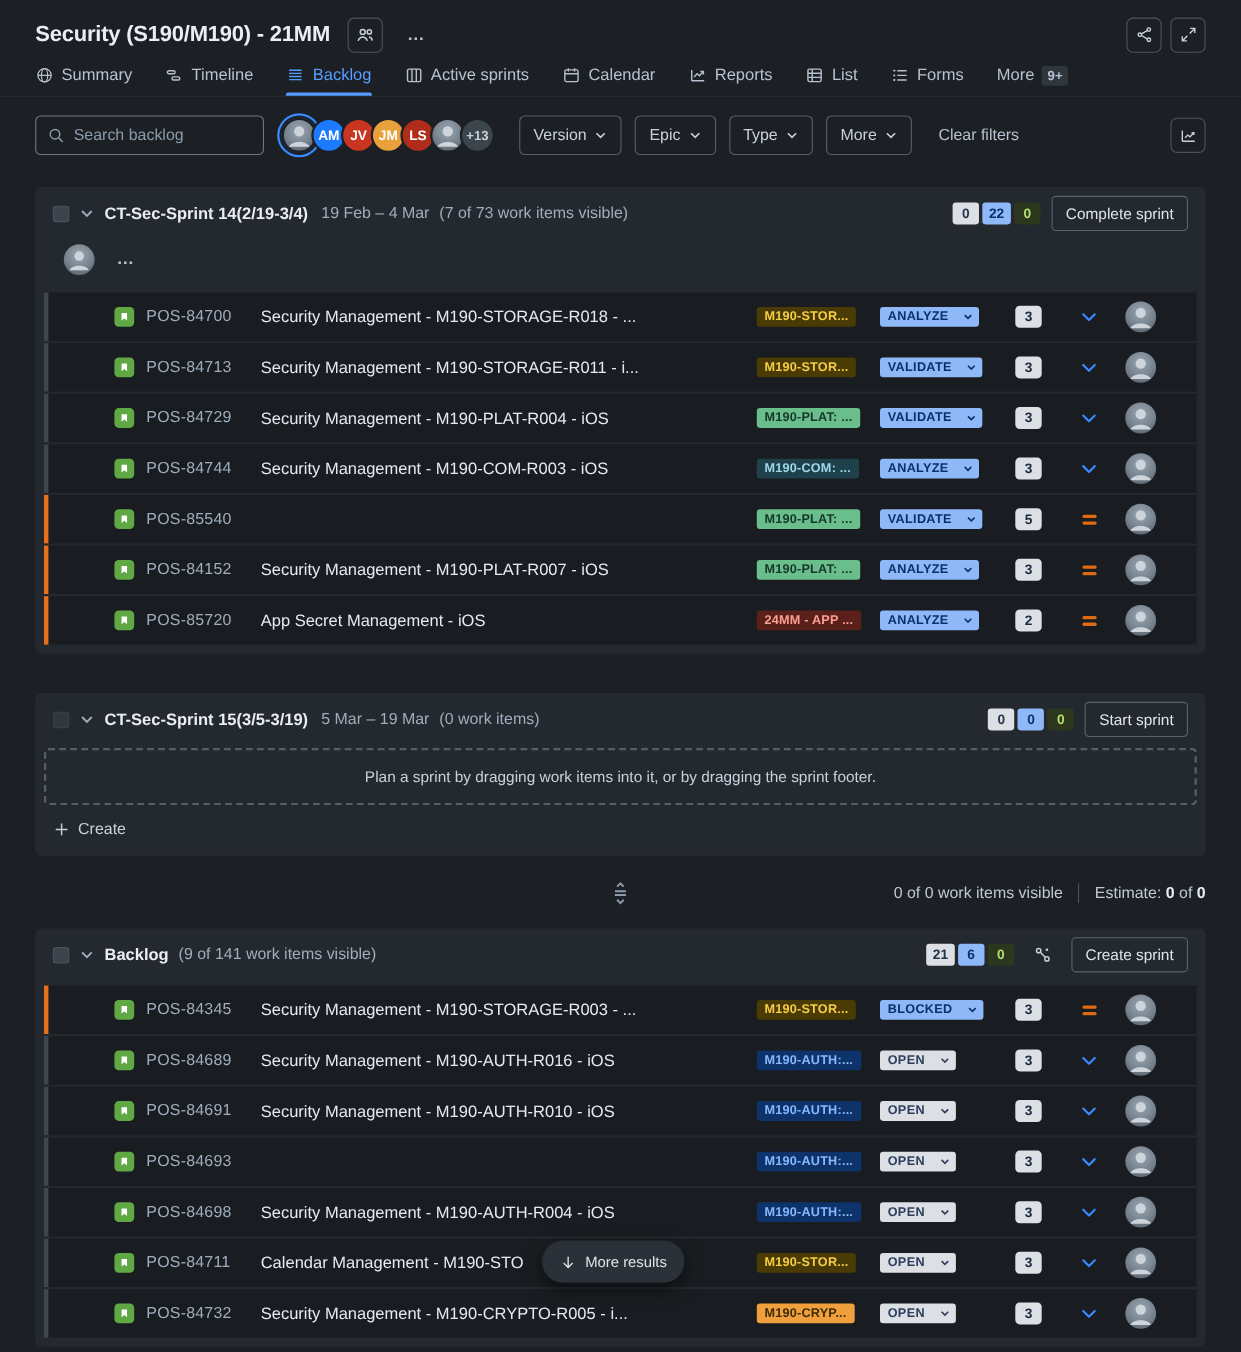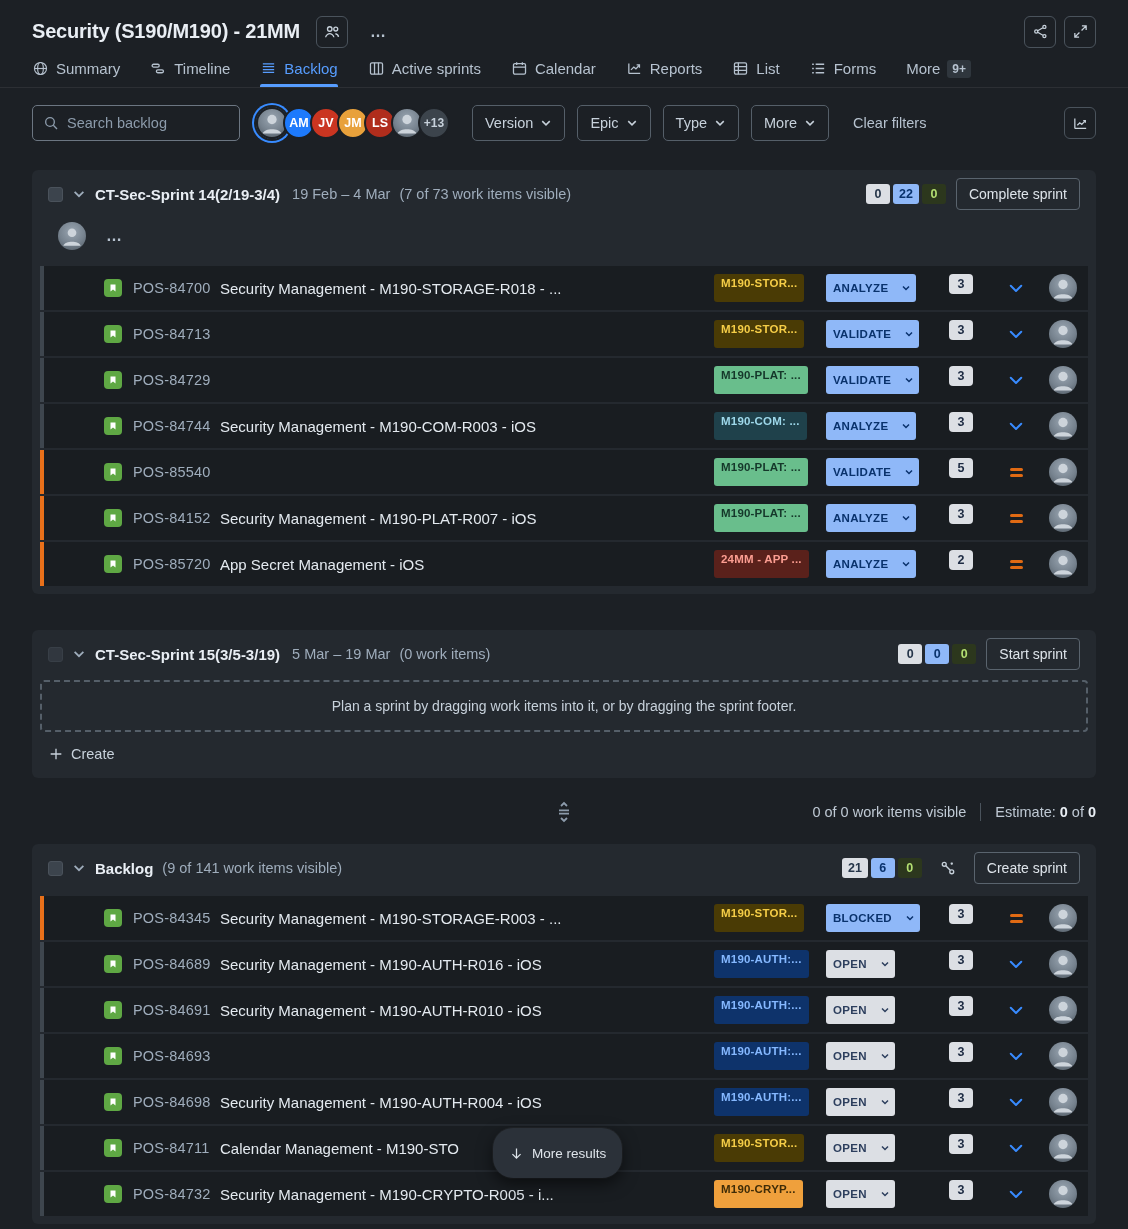--- a/index.html
+++ b/index.html
@@ -58,22 +58,22 @@
   .ghost-btn{ height:32px; padding:0 12px; border:1px solid #5A646E; border-radius:4px; background:transparent; color:#DEE4EA; font-size:14px; font-weight:500; cursor:pointer; white-space:nowrap; font-family:inherit; }
   .sprint-sub{ padding:4px 16px 12px 26px; display:flex; align-items:center; gap:14px; }
   
   .rows{ padding:4px 8px 8px; display:flex; flex-direction:column; gap:2px; }
   .issue-row{ height:44px; background:#191D21; display:flex; align-items:center; position:relative; cursor:pointer; }
   .accent{ position:absolute; left:0; top:0; bottom:0; width:4px; }
   .accent-gray{ background:#3E464E; }
   .accent-orange{ background:#E8701A; }
   .story-icon{ width:18px; height:18px; border-radius:4px; background:#5FA844; display:flex; align-items:center; justify-content:center; margin-left:64px; flex:none; }
   .issue-key{ color:#9FADBC; font-size:14.5px; margin-left:11px; width:86px; flex:none; letter-spacing:.2px; }
-  .issue-summary{ color:#E4EAF0; font-size:15px; margin-left:1px; white-space:nowrap; overflow:hidden; flex:1 1 auto; }
-  .row-right{ margin-left:auto; display:flex; flex:none; }
+  .issue-summary{ color:#E4EAF0; font-size:15px; margin-left:18px; white-space:nowrap; overflow:hidden; flex:1 1 auto; }
+  .row-right{ margin-left:auto; display:flex; align-items:center; flex:none; padding-right:26px; }
   .epic-col{ width:112px; display:flex; }
   .epic-tag{ font-size:11.5px; font-weight:700; padding:3px 7px; border-radius:3px; white-space:nowrap; overflow:hidden; max-width:108px; letter-spacing:.2px; }
   .epic-yellow{ background:#4A3B05; color:#F5CD47; }
   .epic-green{ background:#69BE8C; color:#15372A; }
   .epic-teal{ background:#1F414B; color:#9ED8EA; }
   .epic-red{ background:#5A211B; color:#FC9E92; }
   .epic-blue{ background:#0E336B; color:#85B8FF; }
   .epic-orange{ background:#EFA03C; color:#3F2C07; }
   .status-col{ width:102px; display:flex; }
   .status-lozenge{ font-size:11.5px; font-weight:700; padding:3px 4px 3px 7px; border-radius:3px; display:flex; align-items:center; gap:12px; letter-spacing:.3px; white-space:nowrap; cursor:pointer; }
@@ -92,21 +92,21 @@
   .empty-drop{ margin:2px 8px 0; border:2px dashed #555F69; border-radius:4px; height:52px; display:flex; align-items:center; justify-content:center; color:#C7D1DB; font-size:14px; }
   .create-row{ padding:14px 16px 16px; display:flex; align-items:center; gap:7px; color:#C7D1DB; font-size:14.5px; font-weight:500; cursor:pointer; }
   
   .footer-bar{ margin:12px 32px 0; height:44px; position:relative; display:flex; align-items:center; }
   .drag-handle{ position:absolute; left:50%; transform:translateX(-50%); color:#8C9BAB; cursor:grab; display:flex; }
   .fb-right{ margin-left:auto; display:flex; align-items:center; font-size:14.5px; color:#BFC9D4; }
   .fb-sep{ width:1px; height:18px; background:#4A535C; margin:0 14px; }
   .fb-bold{ font-weight:700; color:#E9EEF4; padding:0 4px; }
   .fb-bold:last-child{ padding-right:0; }
   
-  .more-results{ position:absolute; left:493px; top:1128px; height:50px; background:#2B3139; border-radius:20px; box-shadow:0 6px 16px rgba(0,0,0,.55), 0 0 0 1px rgba(255,255,255,.04); display:flex; align-items:center; gap:8px; padding:0 16px; font-size:13.5px; color:#DEE4EA; cursor:pointer; z-index:5; }
+  .more-results{ position:absolute; left:493px; top:1128px; height:38px; background:#2B3139; border-radius:20px; box-shadow:0 6px 16px rgba(0,0,0,.55), 0 0 0 1px rgba(255,255,255,.04); display:flex; align-items:center; gap:8px; padding:0 16px; font-size:13.5px; color:#DEE4EA; cursor:pointer; z-index:5; }
 </style>
 </head>
 <body>
 
 <div class="top-header">
   <span class="page-title">Security (S190/M190) - 21MM</span>
   <span class="icon-btn">
     <span style="display:flex">
       <svg width="18" height="18" viewBox="0 0 24 24" fill="none" stroke="currentColor" stroke-width="1.8">
           <circle cx="9" cy="8" r="3"></circle>
@@ -368,20 +368,21 @@
     </span>
   </div>
       <div class="issue-row">
     <span class="accent accent-gray"></span>
     <span class="story-icon">
       <svg width="10" height="10" viewBox="0 0 16 16">
             <path d="M4 2.5h8v11l-4-3.2-4 3.2z" fill="#fff"></path>
           </svg>
     </span>
     <span class="issue-key">POS-84713</span>
+    <span class="issue-summary">Security Management - M190-STORAGE-R011 - i...</span>
     <span class="row-right">
       <span class="epic-col">
             <span class="epic-tag epic-yellow">M190-STOR...</span>
           </span>
       <span class="status-col">
         <span class="status-lozenge status-blue">
           <span class="st-label">VALIDATE</span>
           <svg width="12" height="12" viewBox="0 0 16 16" fill="none" stroke="currentColor" stroke-width="2">
                 <path d="M4 6l4 4 4-4"></path>
               </svg>
@@ -407,20 +408,21 @@
     </span>
   </div>
       <div class="issue-row">
     <span class="accent accent-gray"></span>
     <span class="story-icon">
       <svg width="10" height="10" viewBox="0 0 16 16">
             <path d="M4 2.5h8v11l-4-3.2-4 3.2z" fill="#fff"></path>
           </svg>
     </span>
     <span class="issue-key">POS-84729</span>
+    <span class="issue-summary">Security Management - M190-PLAT-R004 - iOS</span>
     <span class="row-right">
       <span class="epic-col">
             <span class="epic-tag epic-green">M190-PLAT: ...</span>
           </span>
       <span class="status-col">
         <span class="status-lozenge status-blue">
           <span class="st-label">VALIDATE</span>
           <svg width="12" height="12" viewBox="0 0 16 16" fill="none" stroke="currentColor" stroke-width="2">
                 <path d="M4 6l4 4 4-4"></path>
               </svg>

